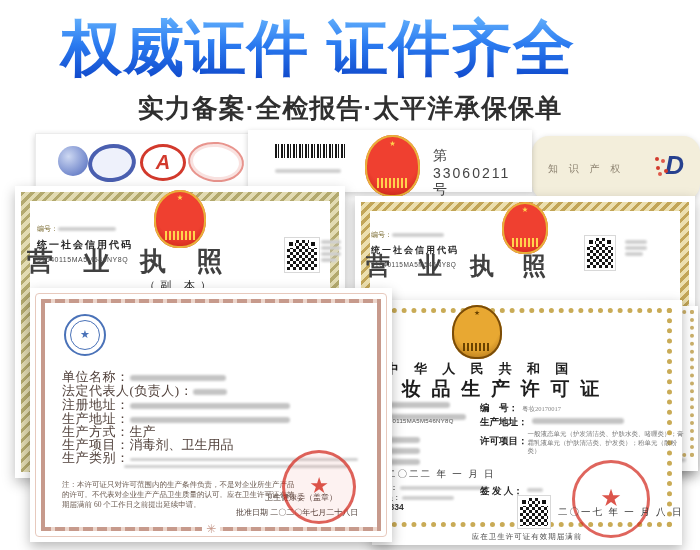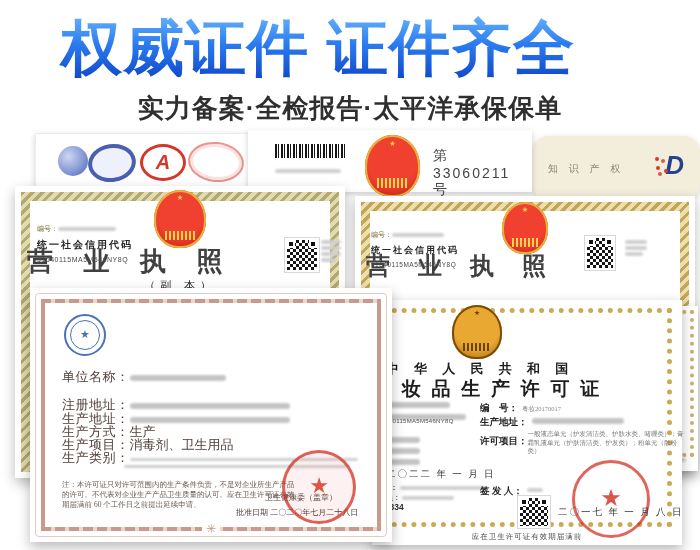--- a/index.html
+++ b/index.html
@@ -274,20 +274,21 @@
     <div class="stamp stampK"></div>
     <div class="k-footer">应在卫生许可证有效期届满前</div>
   </div>
 
   <div class="cert certH">
     <div class="f1"></div>
     <div class="f2"></div>
     <div class="hyg-logo"></div>
 
     <div class="frow" style="top:80px;"><span class="lbl">单位名称：</span><span class="rb" style="width:96px"></span></div>
+    <div class="frow" style="top:94px;"><span class="lbl">法定代表人(负责人)：</span><span class="rb" style="width:34px"></span></div>
     <div class="frow" style="top:108px;"><span class="lbl">注册地址：</span><span class="rb" style="width:160px"></span></div>
     <div class="frow" style="top:122px;"><span class="lbl">生产地址：</span><span class="rb" style="width:160px"></span></div>
     <div class="frow" style="top:135px;"><span class="lbl">生产方式：</span><span>生产</span></div>
     <div class="frow" style="top:161px;"><span class="lbl">生产类别：</span><span class="rb t" style="width:228px; height:3px;"></span></div>
     <div class="frow" style="top:148px;"><span class="lbl">生产项目：</span><span>消毒剂、卫生用品</span></div>
     <div class="frow" style="top:169px; left:94px;"><span class="rb t" style="width:224px; height:3px;"></span></div>
 
     <div class="hyg-note">注：本许可证只对许可范围内的生产条件负责，不是对企业所生产产品的许可。不代表对企业生产产品卫生质量的认可。应在卫生许可证有效期届满前 60 个工作日之前提出延续申请。</div>
     <div class="hyg-issuer">卫生健康委（盖章）</div>
     <div class="hyg-approve">批准日期  二〇二〇年七月二十八日</div>

